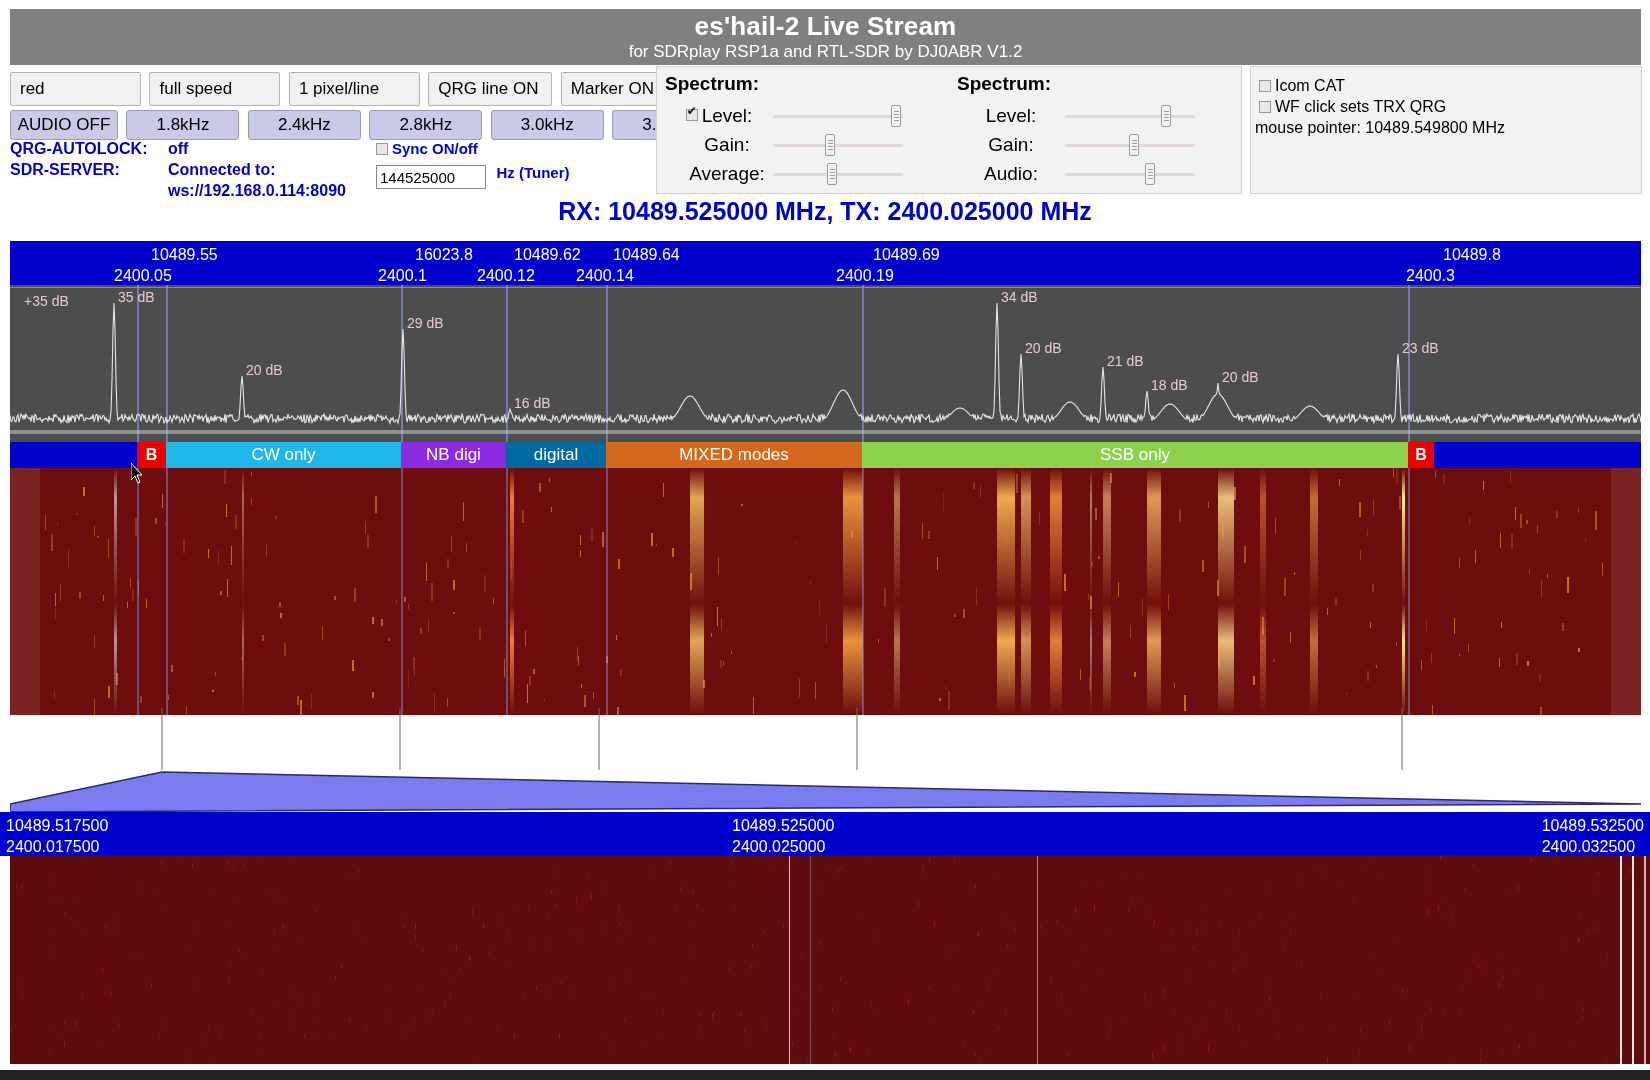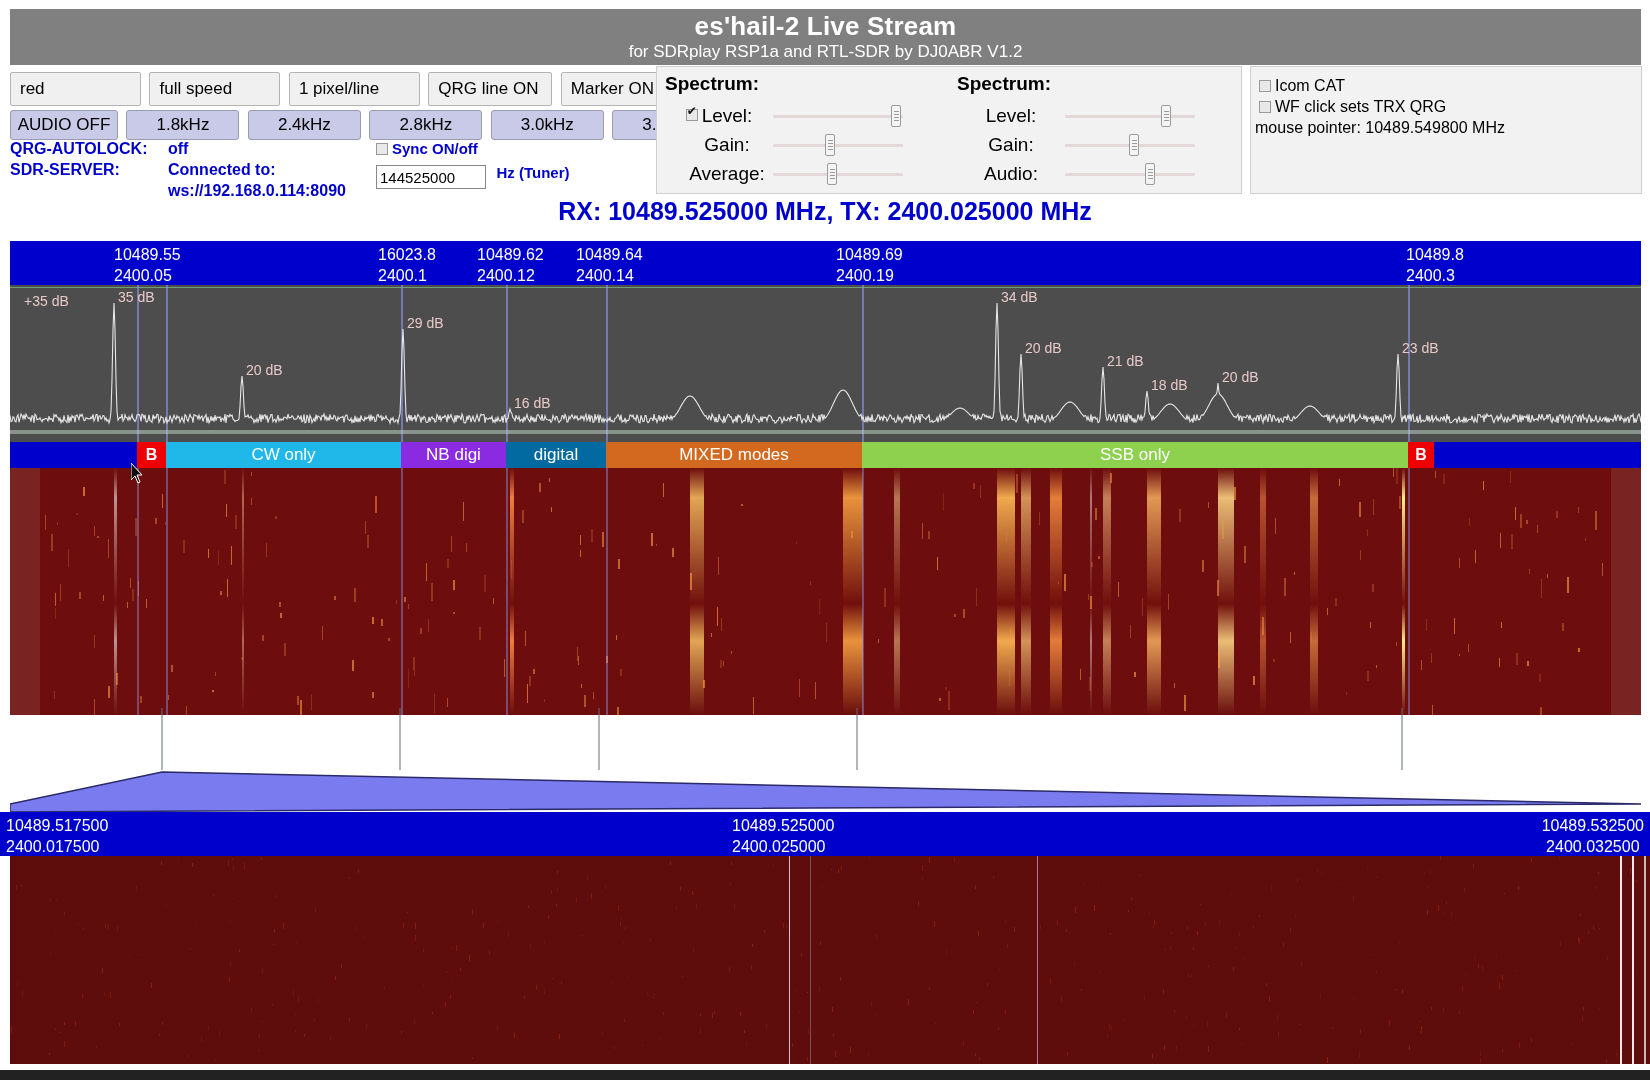--- a/index.html
+++ b/index.html
@@ -100,21 +100,21 @@
     font-size:25px; font-weight:bold; color:#0000cc;
   }
 
   
   .specwrap { position:absolute; left:10px; top:241px; width:1631px; }
   .freqscale {
     position:relative; width:1631px; height:44px; background:#0000cc;
     color:#ffffff; font-size:16px; overflow:hidden;
   }
   .freqscale .tick { position:absolute; top:3px; }
-  .freqscale .tick .f1 { line-height:21px; }
+  .freqscale .tick .f1 { line-height:21px;margin-left:37px; }
   .freqscale .tick .f2 { line-height:21px; }
 
   .spectrum {
     position:relative; width:1631px; height:157px; background:#4d4d4d; overflow:hidden;
   }
   .spectrum .greenline { position:absolute; left:0; top:2px; width:100%; height:1px; background:#6f9f77; }
   .spectrum .vline { position:absolute; top:0; width:2px; height:100%; background:rgba(140,150,230,.62); }
   .spectrum .dblab { position:absolute; font-size:14px; color:#e8c9c9; white-space:nowrap; }
   .spectrum .toplab { position:absolute; left:14px; top:8px; font-size:14px; color:#e8c9c9; }
   .spectrum svg { position:absolute; left:0; bottom:0; }
@@ -614,21 +614,21 @@
 
   <div class="botscale">
     <div class="s" style="left:6px; top:3px">
       <div class="a">10489.517500</div>
       <div class="b">2400.017500</div>
     </div>
     <div class="s" style="left:732px; top:3px">
       <div class="a">10489.525000</div>
       <div class="b">2400.025000</div>
     </div>
-    <div class="s" style="right:6px; top:3px; text-align:center">
+    <div class="s" style="right:6px; top:3px; text-align:left">
       <div class="a">10489.532500</div>
       <div class="b">2400.032500</div>
     </div>
   </div>
 
   <div class="botwf" id="botwf">
       <div style="position: absolute; left: 473px; top: 67px; width: 1px; height: 5px; background: rgba(200, 60, 30, 0.376);"></div>
       <div style="position: absolute; left: 785px; top: 134px; width: 1px; height: 1px; background: rgba(200, 60, 30, 0.353);"></div>
       <div style="position: absolute; left: 581px; top: 37px; width: 1px; height: 6px; background: rgba(200, 60, 30, 0.337);"></div>
       <div style="position: absolute; left: 308px; top: 142px; width: 1px; height: 6px; background: rgba(200, 60, 30, 0.13);"></div>

